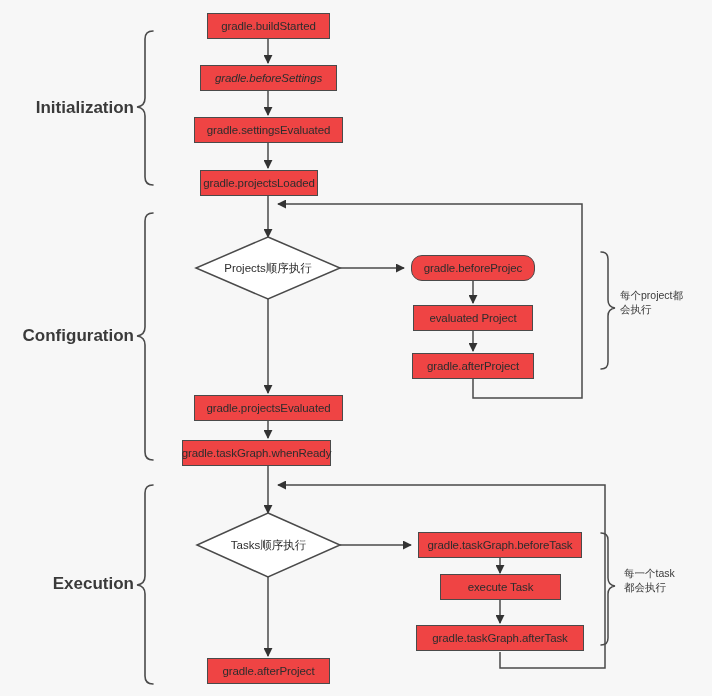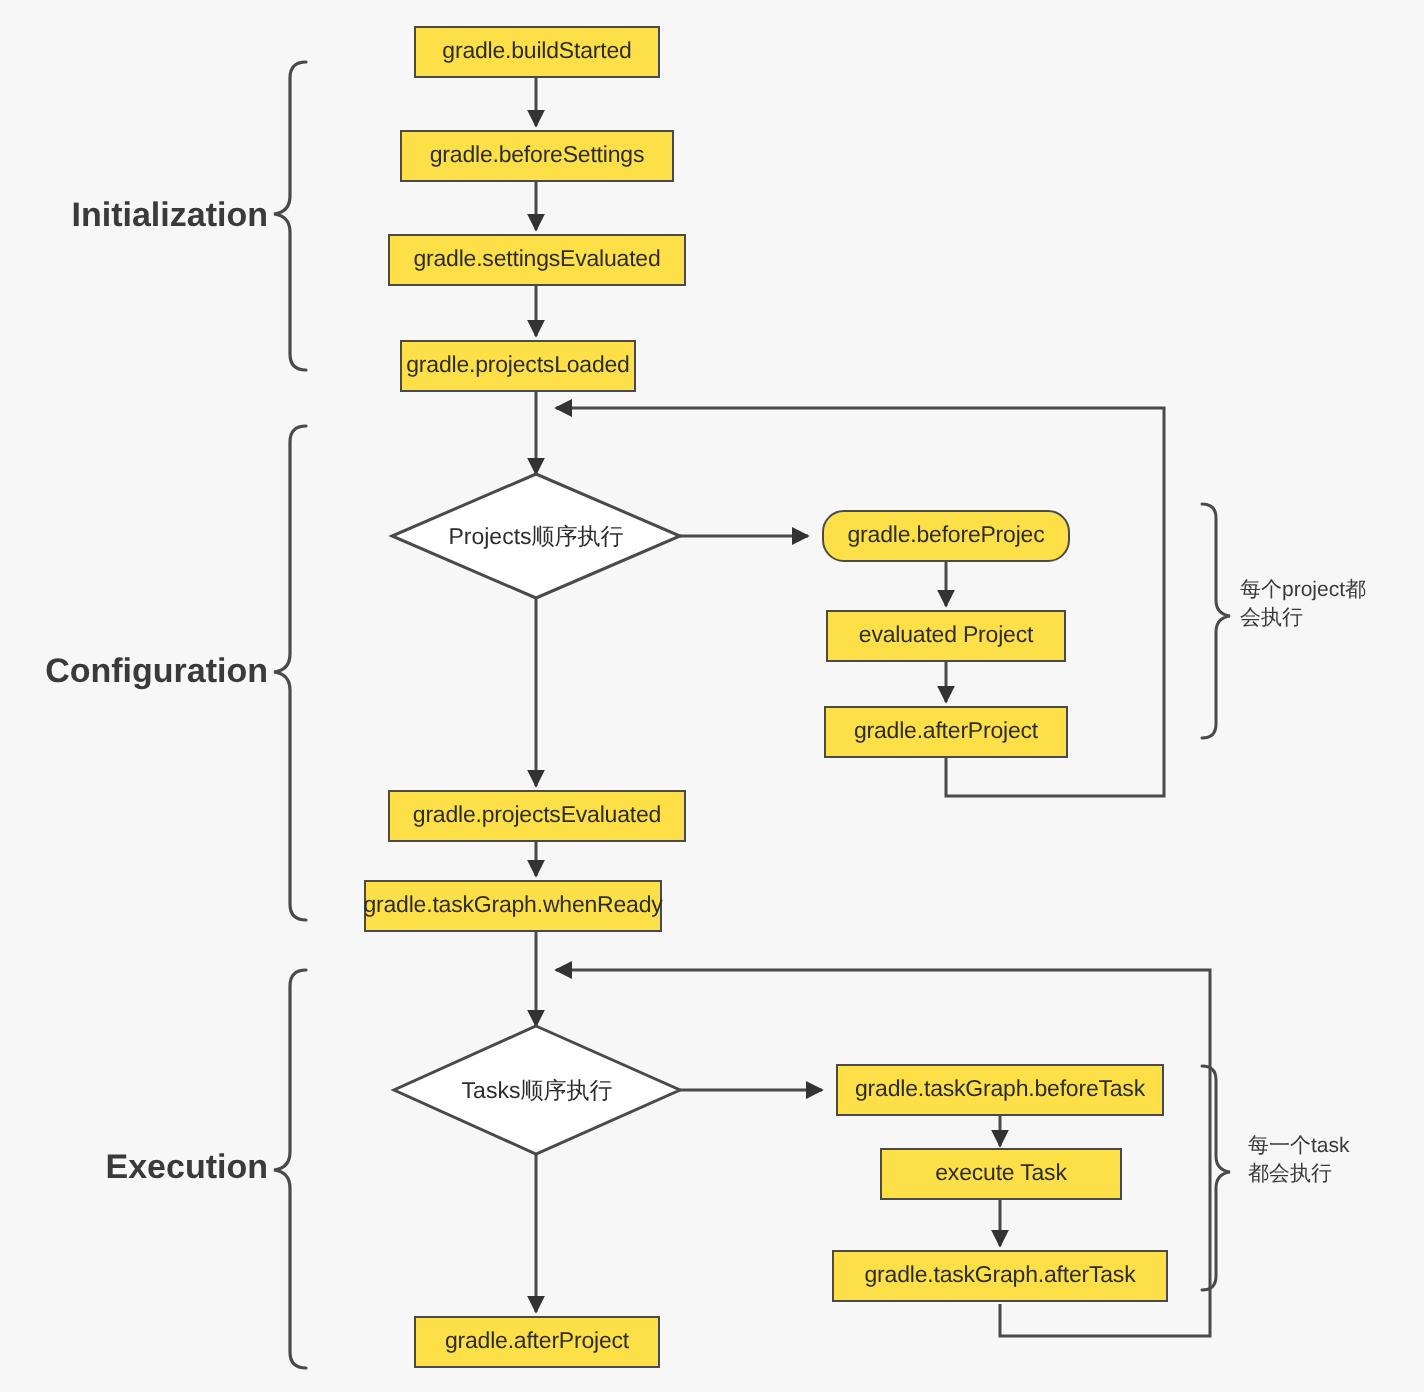--- a/index.html
+++ b/index.html
@@ -16,21 +16,21 @@
   }
   #canvas {
     position: absolute;
     left: 0;
     top: 0;
     width: 712px;
     height: 696px;
   }
   .node-box {
     position: absolute;
-    background: #fde047;
+    background: #ef4444;
     border: 1.6px solid #4a4a4a;
     box-sizing: border-box;
     display: flex;
     align-items: center;
     justify-content: center;
     font-size: 11.5px;
     color: #2d2d2d;
     letter-spacing: -0.1px;
     white-space: nowrap;
   }
@@ -112,21 +112,21 @@
     <path d="M 601 252 q 7 0 7 7 L 608 300 q 0 7 7 8 q -7 1 -7 8 L 608 362 q 0 7 -7 7"></path>
     <path d="M 601 533 q 7 0 7 7 L 608 578 q 0 7 7 8 q -7 1 -7 8 L 608 638 q 0 7 -7 7"></path>
   </g>
 </svg>
 
 <div class="phase-label" style="left:8px; top:98px; width:126px;">Initialization</div>
 <div class="phase-label" style="left:8px; top:326px; width:126px;">Configuration</div>
 <div class="phase-label" style="left:8px; top:574px; width:126px;">Execution</div>
 
 <div class="node-box" style="left:207px; top:13px; width:123px; height:26px;">gradle.buildStarted</div>
-<div class="node-box" style="left:200px; top:65px; width:137px; height:26px;">gradle.beforeSettings</div>
+<div class="node-box" style="left:200px; top:65px; width:137px; height:26px;font-style:italic;">gradle.beforeSettings</div>
 <div class="node-box" style="left:194px; top:117px; width:149px; height:26px;">gradle.settingsEvaluated</div>
 <div class="node-box" style="left:200px; top:170px; width:118px; height:26px;">gradle.projectsLoaded</div>
 
 <div class="diamond-label" style="left:196px; top:256px; width:144px; height:24px;">Projects顺序执行</div>
 
 <div class="node-box" style="left:411px; top:255px; width:124px; height:26px;border-radius:11px;">gradle.beforeProjec</div>
 <div class="node-box" style="left:413px; top:305px; width:120px; height:26px;">evaluated Project</div>
 <div class="node-box" style="left:412px; top:353px; width:122px; height:26px;">gradle.afterProject</div>
 
 <div class="node-box" style="left:194px; top:395px; width:149px; height:26px;">gradle.projectsEvaluated</div>

